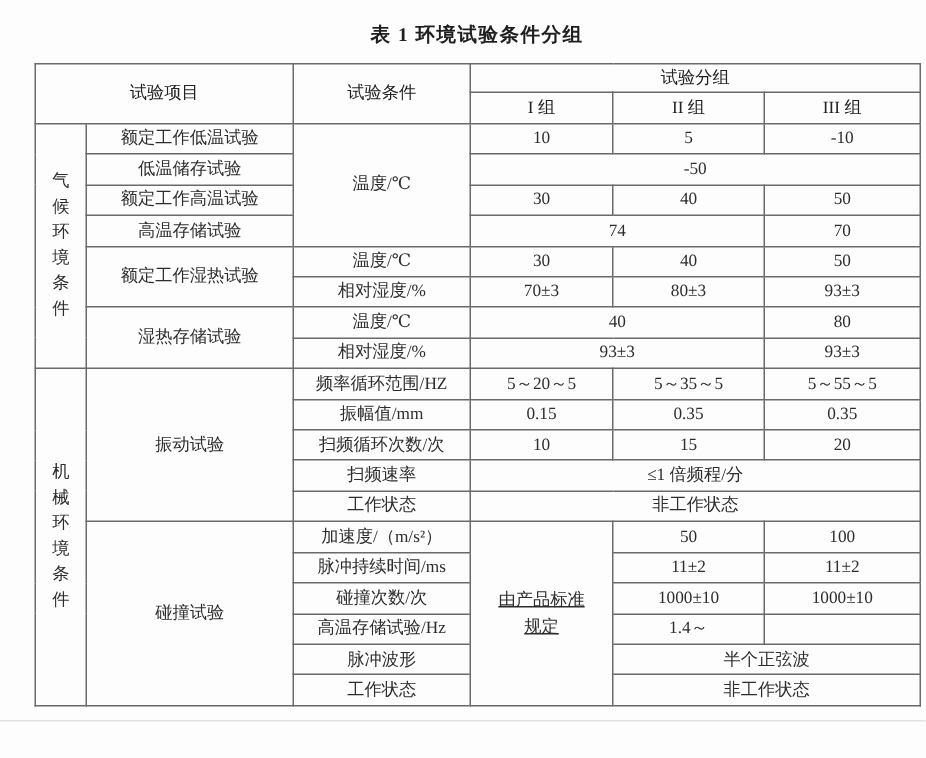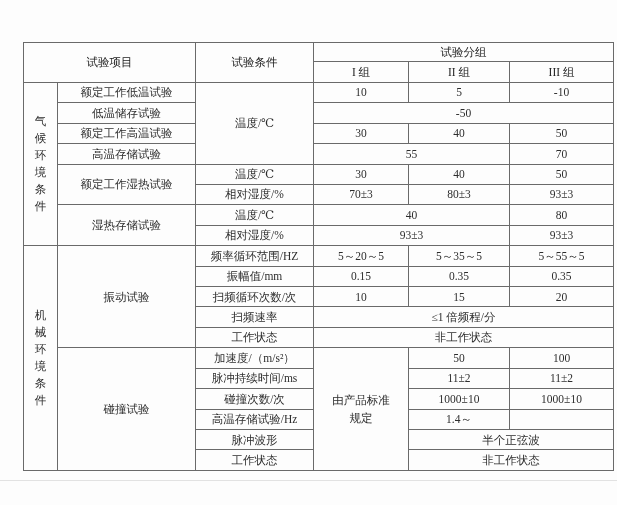--- a/index.html
+++ b/index.html
@@ -25,31 +25,32 @@
     border:1px solid #6a6a6a;
     padding:0 2px;text-align:center;vertical-align:middle;
     font-weight:normal;line-height:1.25;
     overflow:hidden;
   }
   table.grid th{font-weight:normal;color:#222;}
   tr.hr1{height:19px;}
   tr.hr2{height:20px;}
   tr.dr{height:20px;}
   .vlabel{width:22px;margin:10px auto;word-break:break-all;line-height:17px;}
-  .wrapnarrow{width:62px;margin:0 auto;word-break:break-all;line-height:18px;}
+  .wrapnarrow{width:62px;margin:0 auto;word-break:break-all;line-height:18px;text-decoration:underline;}
   .pageline{
     position:absolute;left:0;top:480px;width:617px;height:1px;
     background:#e2e2e2;
   }
 </style>
 </head>
 <body>
 
 <div class="page">
 
+  <div class="doc-title">表 1  环境试验条件分组</div>
 
   <table class="grid">
     <colgroup>
       <col style="width:34px">
         <col style="width:138px">
         <col style="width:118px">
       <col style="width:95px">
         <col style="width:101px">
         <col style="width:104px">
     </colgroup>
@@ -81,21 +82,21 @@
         <td colspan="3">-50</td>
       </tr>
       <tr class="dr">
         <td>额定工作高温试验</td>
         <td>30</td>
         <td>40</td>
         <td>50</td>
       </tr>
       <tr class="dr">
         <td>高温存储试验</td>
-        <td colspan="2">55</td>
+        <td colspan="2">74</td>
         <td>70</td>
       </tr>
       <tr class="dr">
         <td rowspan="2">额定工作湿热试验</td>
         <td>温度/℃</td>
         <td>30</td>
         <td>40</td>
         <td>50</td>
       </tr>
       <tr class="dr">

